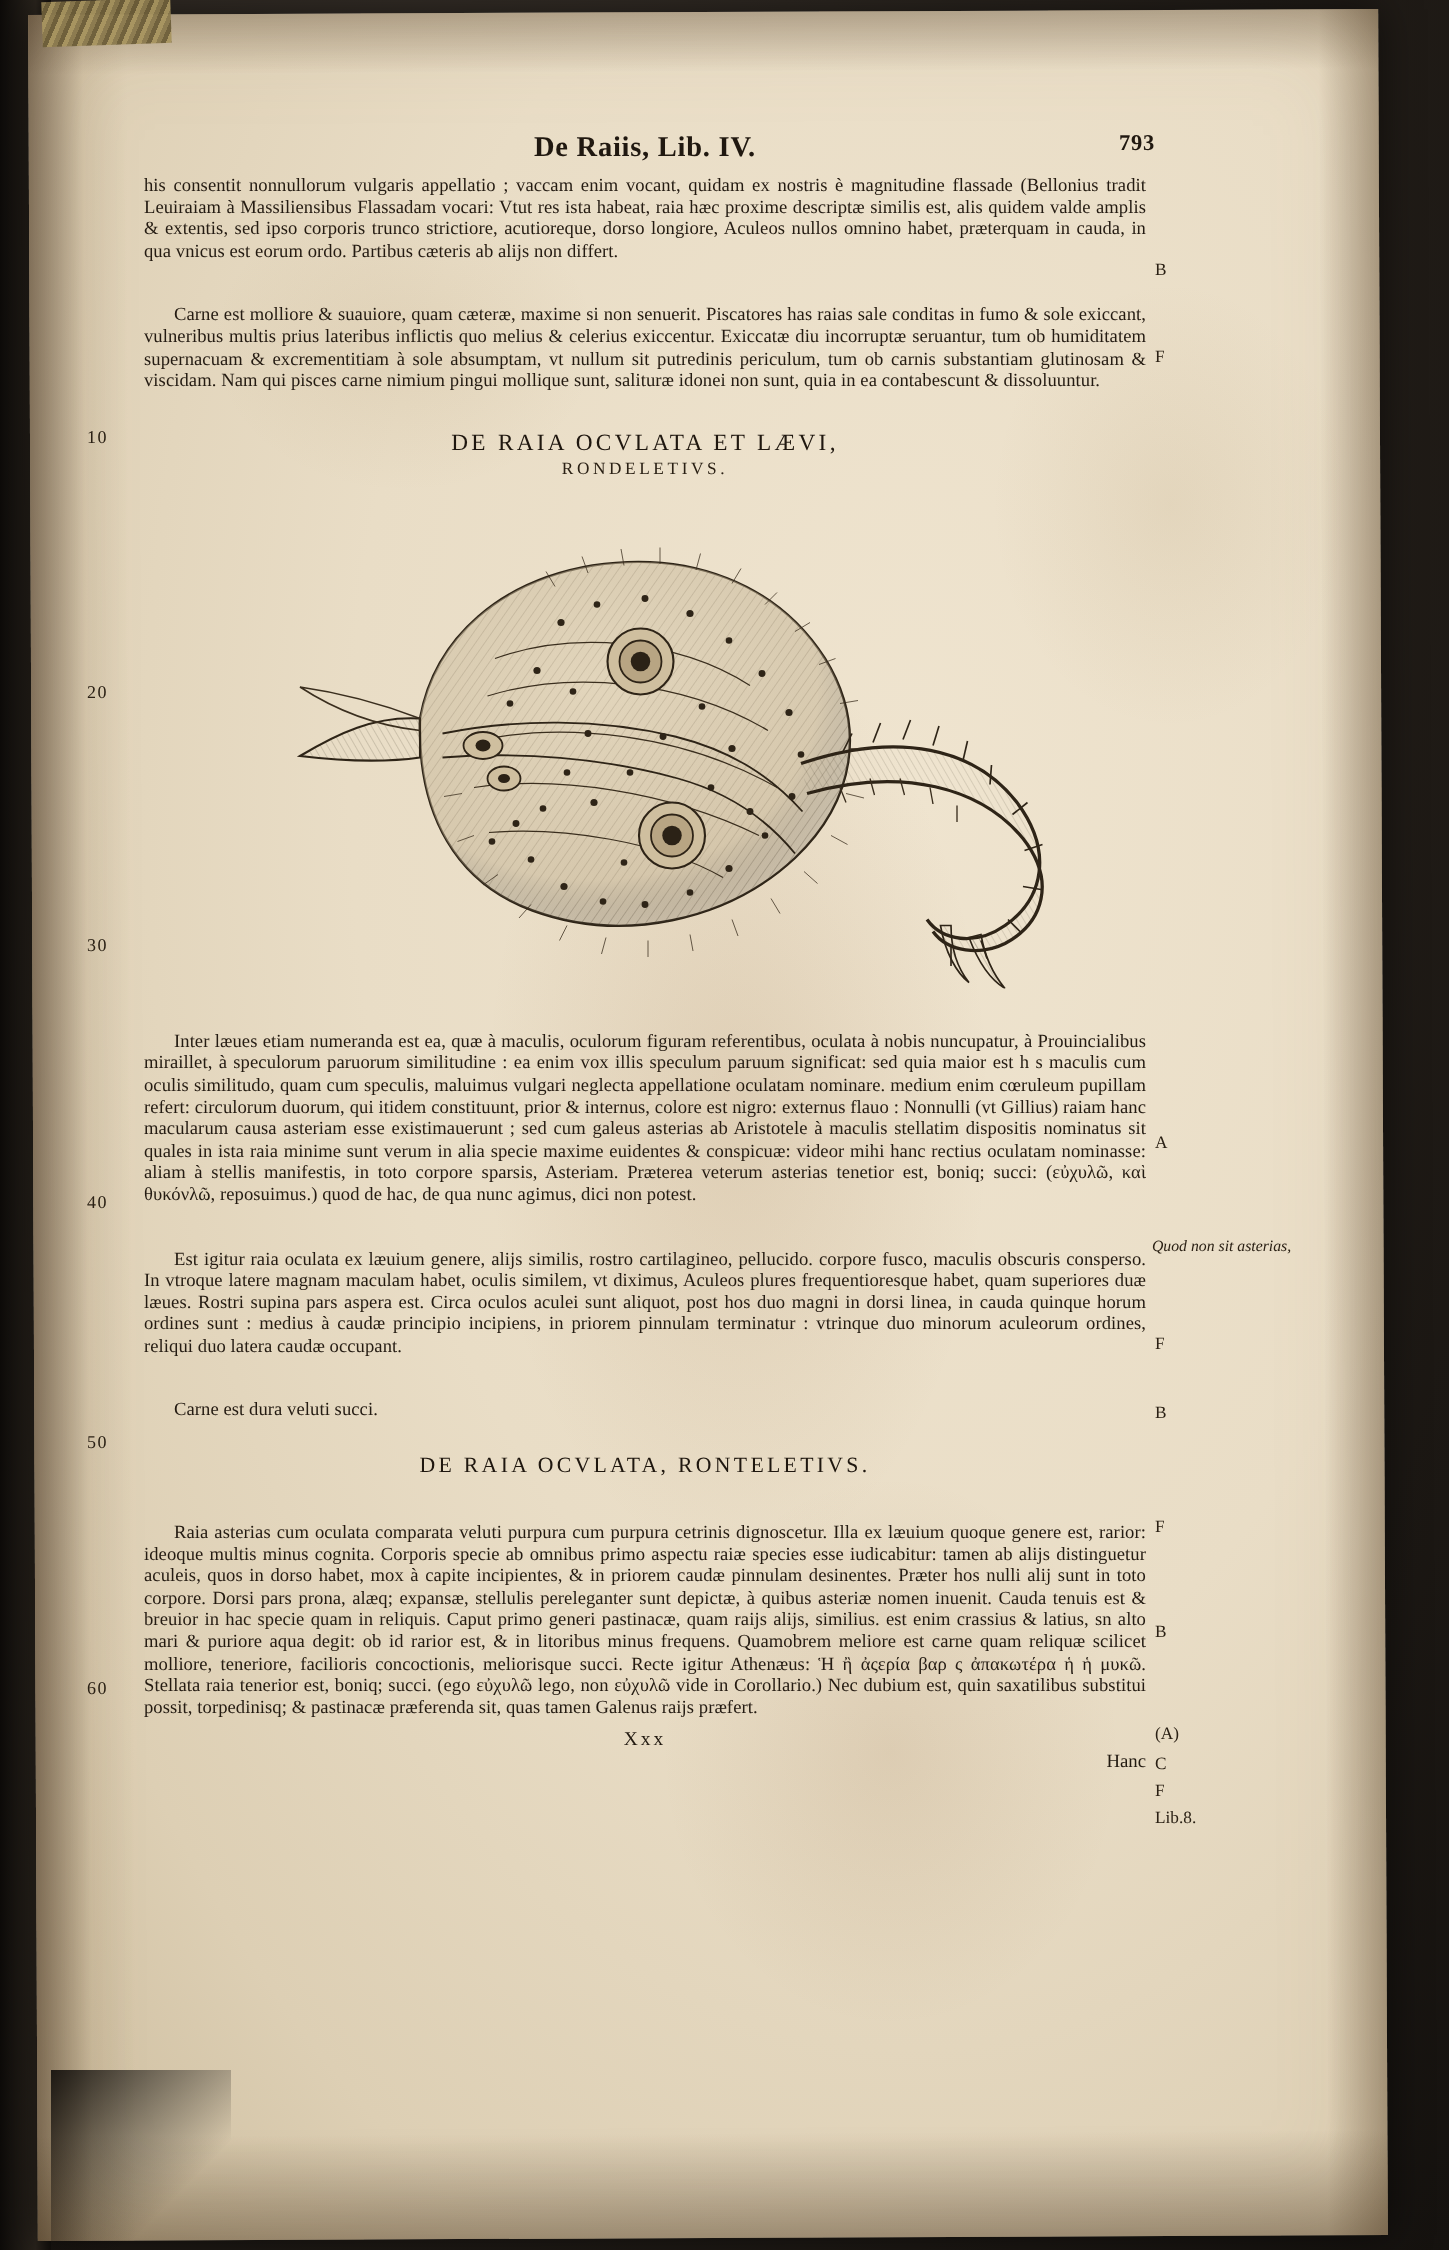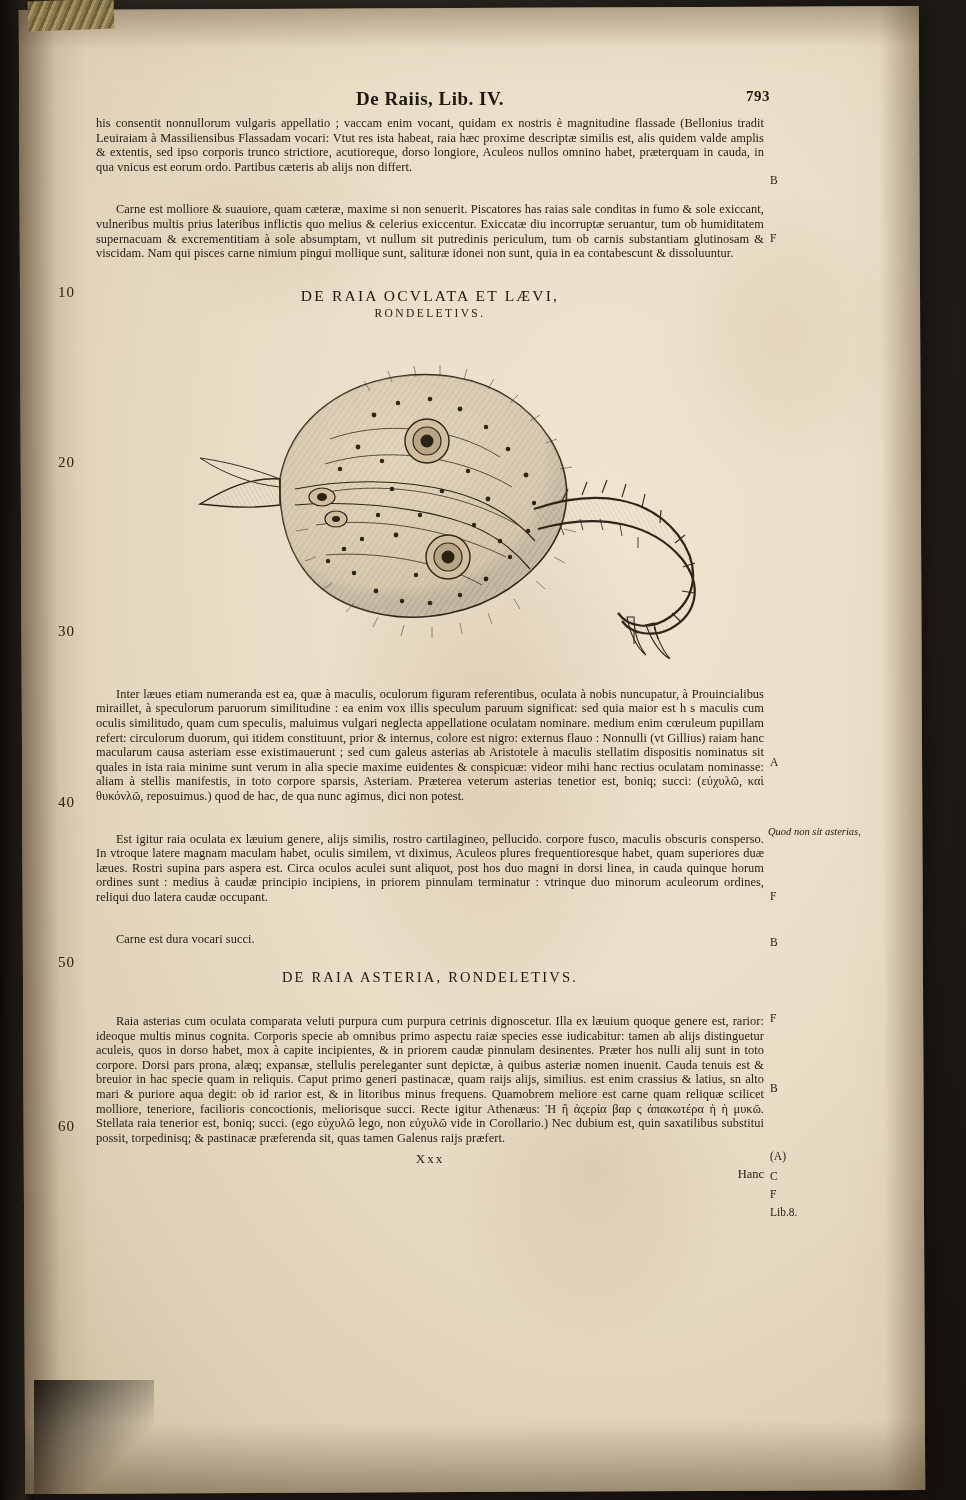--- a/index.html
+++ b/index.html
@@ -118,21 +118,21 @@
   .sec-title2{
     text-align:center;
     font-size:14.5px;
     letter-spacing:2.2px;
     margin:22px 0 8px 0;
     color:#1f170f;
   }
 
   
   .linenos{position:absolute;left:58px;top:88px;width:34px;}
-  .lineno{position:absolute;font-size:15px;color:#2a2014;letter-spacing:1px;}
+  .lineno{position:absolute;font-size:12px;color:#2a2014;letter-spacing:1px;}
 
   
   .rmarks{position:absolute;left:770px;top:88px;width:120px;}
   .rmark{position:absolute;font-size:11.5px;color:#2a2014;}
   .rnote{position:absolute;font-size:10.5px;font-style:italic;color:#2a2014;line-height:12px;}
 
   
   .figure{
     position:relative;
     margin:10px auto 6px auto;
@@ -344,23 +344,23 @@
           <path d="M224,274 l-8,9"></path>
             <path d="M202,254 l-10,7"></path>
           <path d="M186,228 l-11,4"></path>
             <path d="M178,200 l-12,2"></path>
         </g>
       </svg>
     </div>
 
     <p class="body ind">Inter læues etiam numeranda est ea, quæ à maculis, oculorum figuram referentibus, oculata à nobis nuncupatur, à Prouincialibus miraillet, à speculorum paruorum similitudine : ea enim vox illis speculum paruum significat: sed quia maior est h s maculis cum oculis similitudo, quam cum speculis, maluimus vulgari neglecta appellatione oculatam nominare. medium enim cœruleum pupillam refert: circulorum duorum, qui itidem constituunt, prior &amp; internus, colore est nigro: externus flauo : Nonnulli (vt Gillius) raiam hanc macularum causa asteriam esse existimauerunt ; sed cum galeus asterias ab Aristotele à maculis stellatim dispositis nominatus sit quales in ista raia minime sunt verum in alia specie maxime euidentes &amp; conspicuæ: videor mihi hanc rectius oculatam nominasse: aliam à stellis manifestis, in toto corpore sparsis, Asteriam. Præterea veterum asterias tenetior est, boniq; succi: (εὐχυλῶ, καὶ θυκόνλῶ, reposuimus.) quod de hac, de qua nunc agimus, dici non potest.</p>
     <p class="body ind">Est igitur raia oculata ex læuium genere, alijs similis, rostro cartilagineo, pellucido. corpore fusco, maculis obscuris consperso. In vtroque latere magnam maculam habet, oculis similem, vt diximus, Aculeos plures frequentioresque habet, quam superiores duæ læues. Rostri supina pars aspera est. Circa oculos aculei sunt aliquot, post hos duo magni in dorsi linea, in cauda quinque horum ordines sunt : medius à caudæ principio incipiens, in priorem pinnulam terminatur : vtrinque duo minorum aculeorum ordines, reliqui duo latera caudæ occupant.</p>
-    <p class="body ind">Carne est dura vocari succi.</p>
-
-    <div class="sec-title2">DE RAIA ASTERIA, RONDELETIVS.</div>
+    <p class="body ind">Carne est dura veluti succi.</p>
+
+    <div class="sec-title2">DE RAIA OCVLATA, RONTELETIVS.</div>
 
     <p class="body ind">Raia asterias cum oculata comparata veluti purpura cum purpura cetrinis dignoscetur. Illa ex læuium quoque genere est, rarior: ideoque multis minus cognita. Corporis specie ab omnibus primo aspectu raiæ species esse iudicabitur: tamen ab alijs distinguetur aculeis, quos in dorso habet, mox à capite incipientes, &amp; in priorem caudæ pinnulam desinentes. Præter hos nulli alij sunt in toto corpore. Dorsi pars prona, alæq; expansæ, stellulis pereleganter sunt depictæ, à quibus asteriæ nomen inuenit. Cauda tenuis est &amp; breuior in hac specie quam in reliquis. Caput primo generi pastinacæ, quam raijs alijs, similius. est enim crassius &amp; latius, sn alto mari &amp; puriore aqua degit: ob id rarior est, &amp; in litoribus minus frequens. Quamobrem meliore est carne quam reliquæ scilicet molliore, teneriore, facilioris concoctionis, meliorisque succi. Recte igitur Athenæus: Ἡ ἢ ἀςερία βαρ ς ἀπακωτέρα ἡ ἡ μυκῶ. Stellata raia tenerior est, boniq; succi. (ego εὐχυλῶ lego, non εὐχυλῶ vide in Corollario.) Nec dubium est, quin saxatilibus substitui possit, torpedinisq; &amp; pastinacæ præferenda sit, quas tamen Galenus raijs præfert.</p>
 
     <div class="footline">
       <span class="center">Xxx</span>
       <span class="right">Hanc</span>
     </div>
   </div>
 </div>
 

